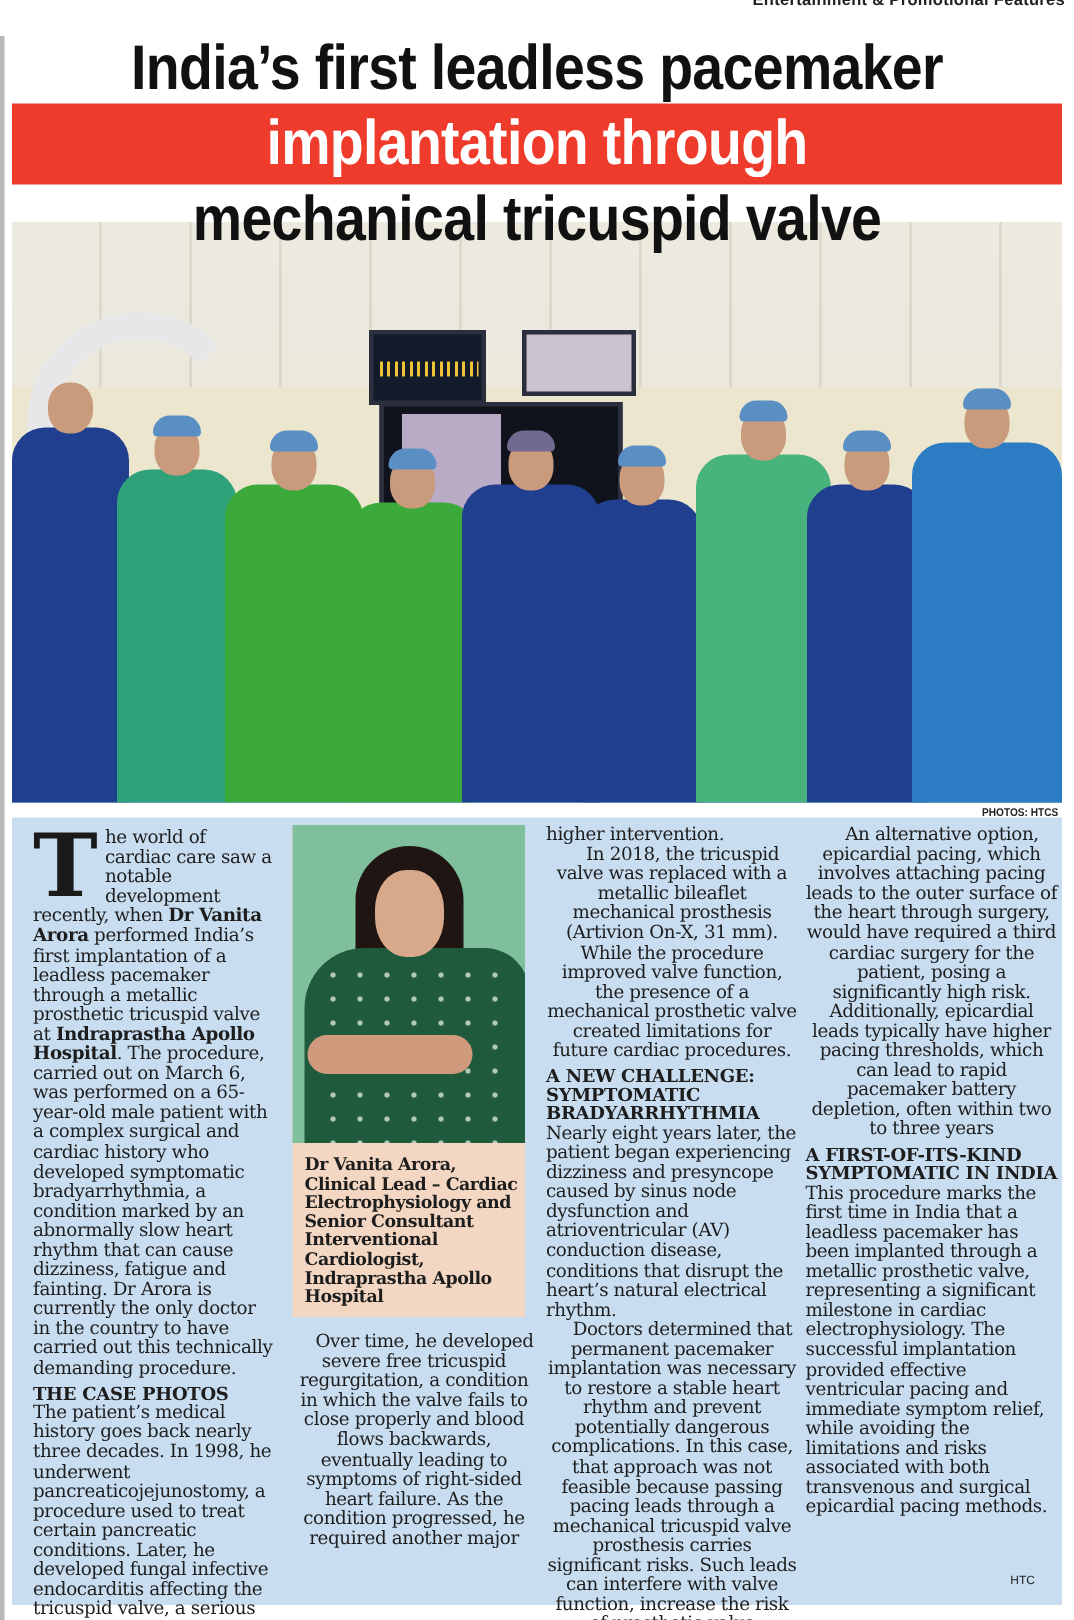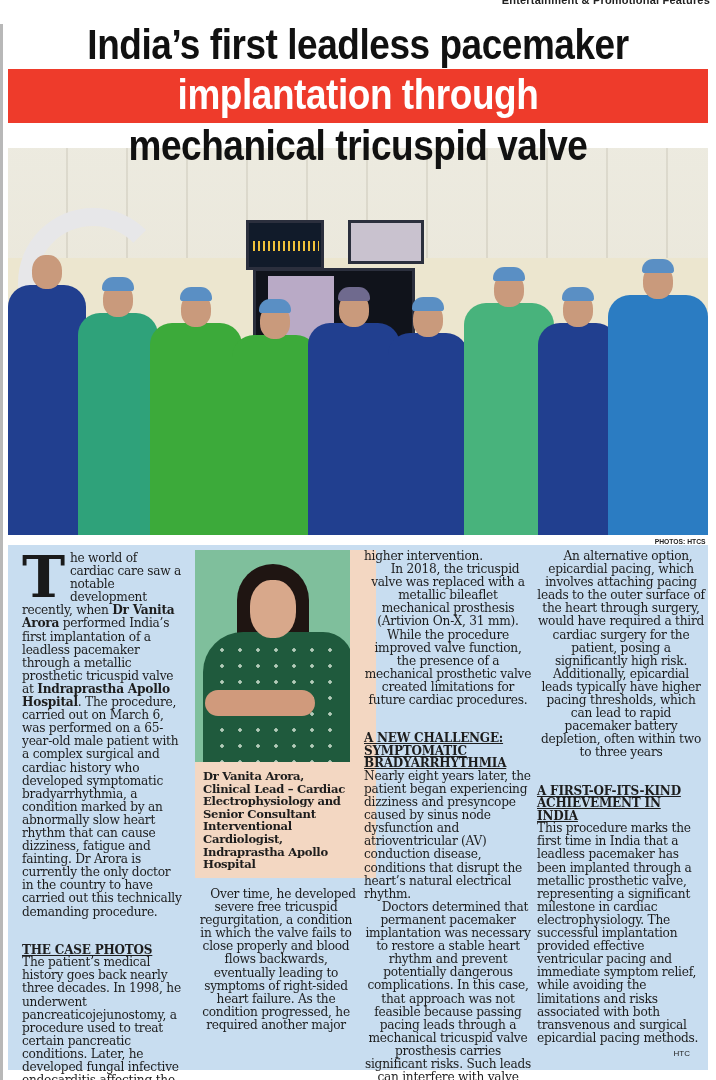--- a/index.html
+++ b/index.html
@@ -67,34 +67,34 @@
   }
 
   .col {
     position: absolute; top: 0; width: 160px;
     font-size: 12.2px; line-height: 13.1px; color: #1d1d1d;
     letter-spacing: -0.25px;
   }
   .col p { margin: 0; }
   .col p.indent { text-indent: 14px; text-align: center; }
   .col b { font-weight: bold; }
-  .col .sub { font-weight: bold; font-size: 12px; line-height: 12.6px; letter-spacing: -0.2px; margin-top: 25px; text-decoration: underline; }
+  .col .sub { font-weight: bold; font-size: 12px; line-height: 12.6px; letter-spacing: -0.2px; margin-top: 4px; }
 
   .c1 { left: 14px; top: 7px; }
   .c2 { left: 186px; top: 343px; width: 164px; }
   .c3 { left: 356px; top: 5px; width: 168px; }
   .c4 { left: 529px; top: 5px; width: 168px; }
 
   .dropcap {
     float: left; font-size: 58px; line-height: 44px; font-weight: bold;
     margin: 3px 5px 0 0; font-family: "DejaVu Serif", serif; color: #1a1a1a;
   }
 
   .portrait-box {
-    position: absolute; left: 187px; top: 5px; width: 181px; height: 328px;
+    position: absolute; left: 187px; top: 5px; width: 155px; height: 328px;
     background: #f3d7c2;
   }
   .portrait {
     position: absolute; left: 0; top: 0; width: 155px; height: 212px; overflow: hidden;
     background: #7fbf9c;
   }
   .portrait .hair { position: absolute; left: 42px; top: 14px; width: 72px; height: 150px; background: #1f1512; border-radius: 36px 36px 10px 10px; }
   .portrait .face { position: absolute; left: 55px; top: 30px; width: 46px; height: 58px; background: #d8a88b; border-radius: 45%; }
   .portrait .saree { position: absolute; left: 8px; top: 82px; width: 150px; height: 140px; background: #1f5a3d; border-radius: 40px 30px 0 0; }
   .portrait .saree::after { content: ""; position: absolute; left: 10px; top: 10px; width: 130px; height: 120px;
@@ -198,18 +198,18 @@
   <div class="col c3">
     <p>higher intervention.</p>
     <p class="indent">In 2018, the tricuspid valve was replaced with a metallic bileaflet mechanical prosthesis (Artivion On-X, 31 mm). While the procedure improved valve function, the presence of a mechanical prosthetic valve created limitations for future cardiac procedures.</p>
     <p class="sub">A NEW CHALLENGE: SYMPTOMATIC BRADYARRHYTHMIA</p>
     <p>Nearly eight years later, the patient began experiencing dizziness and presyncope caused by sinus node dysfunction and atrioventricular (AV) conduction disease, conditions that disrupt the heart’s natural electrical rhythm.</p>
     <p class="indent">Doctors determined that permanent pacemaker implantation was necessary to restore a stable heart rhythm and prevent potentially dangerous complications. In this case, that approach was not feasible because passing pacing leads through a mechanical tricuspid valve prosthesis carries significant risks. Such leads can interfere with valve function, increase the risk of prosthetic valve</p>
   </div>
 
   <div class="col c4">
     <p class="indent">An alternative option, epicardial pacing, which involves attaching pacing leads to the outer surface of the heart through surgery, would have required a third cardiac surgery for the patient, posing a significantly high risk. Additionally, epicardial leads typically have higher pacing thresholds, which can lead to rapid pacemaker battery depletion, often within two to three years</p>
-    <p class="sub">A FIRST-OF-ITS-KIND ACHIEVEMENT IN INDIA</p>
+    <p class="sub">A FIRST-OF-ITS-KIND SYMPTOMATIC IN INDIA</p>
     <p>This procedure marks the first time in India that a leadless pacemaker has been implanted through a metallic prosthetic valve, representing a significant milestone in cardiac electrophysiology. The successful implantation provided effective ventricular pacing and immediate symptom relief, while avoiding the limitations and risks associated with both transvenous and surgical epicardial pacing methods.</p>
   </div>
 
   <div class="sig">HTC</div>
 </div>
 
 </body></html>

